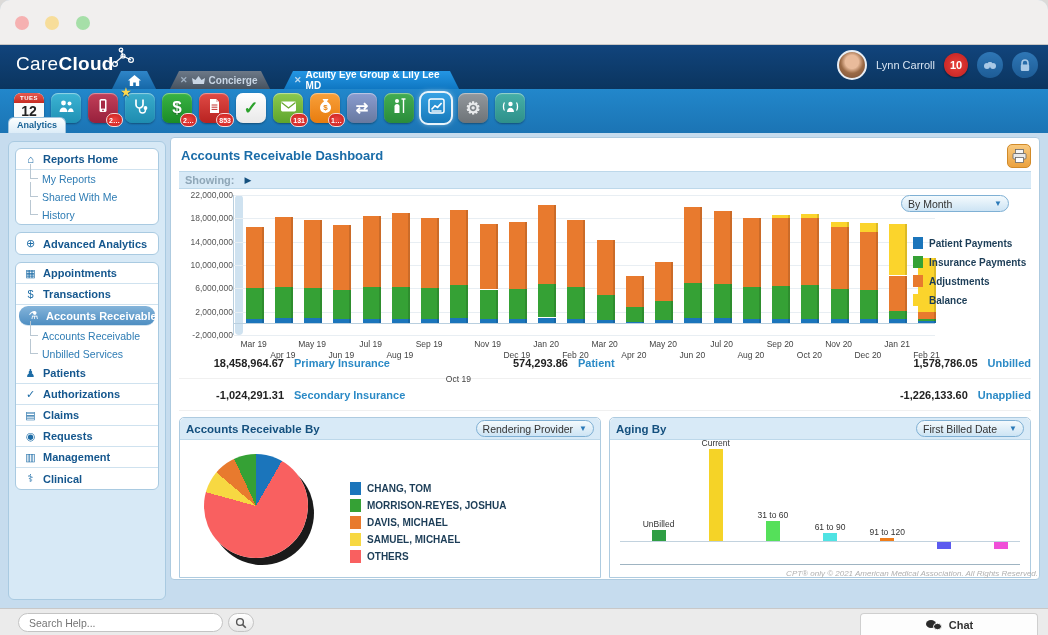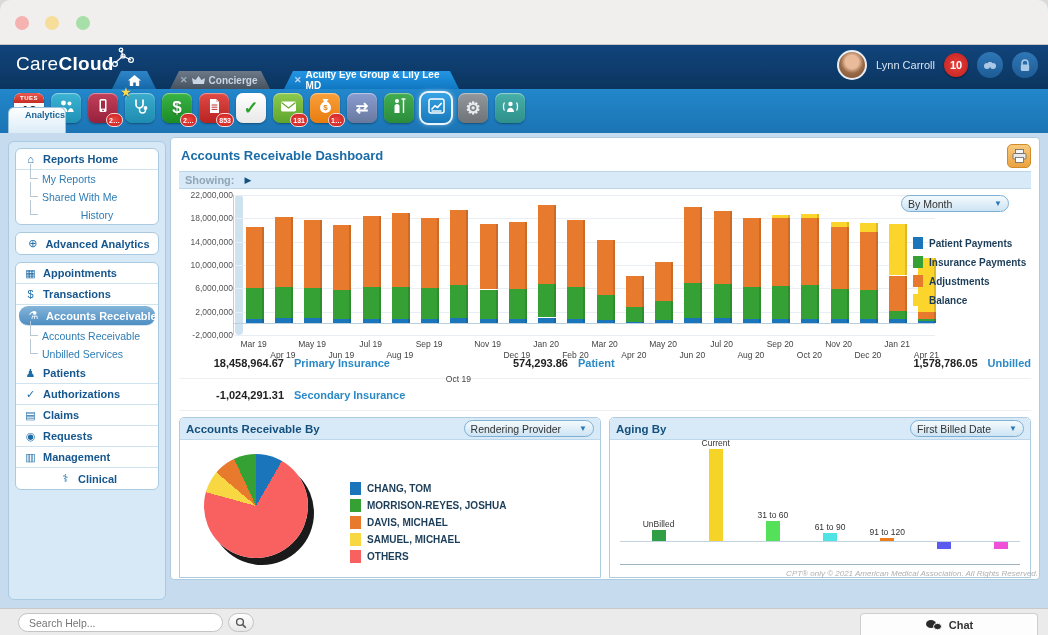--- a/index.html
+++ b/index.html
@@ -34,30 +34,30 @@
 
   
   #toolbar { position:absolute; top:89px; left:0; width:100%; height:44px; background:linear-gradient(#2287cb,#1b74b4); }
   #tb-icons { position:absolute; left:14px; top:4px; display:flex; gap:7px; }
   .tbi { position:relative; width:30px; height:30px; border-radius:7px; box-shadow:inset 0 1px 1px rgba(255,255,255,.45), 0 1px 2px rgba(0,0,0,.35); display:flex; align-items:center; justify-content:center; color:#fff; font-weight:bold; }
   .tbi.active { outline:2px solid #e9f4fb; outline-offset:0; box-shadow:0 0 6px rgba(255,255,255,.8); }
   .tbi .badge { position:absolute; right:-5px; bottom:-4px; min-width:14px; height:14px; padding:0 2px; border-radius:8px; background:radial-gradient(#ef4742,#c41c1c); color:#fff; font-size:7px; font-weight:bold; display:flex; align-items:center; justify-content:center; border:1px solid #f7dada; }
   .tbi .star { position:absolute; left:-4px; top:-7px; color:#ffd84d; font-size:11px; text-shadow:0 1px 1px rgba(0,0,0,.4); }
   .cal-top { position:absolute; top:0; left:0; width:100%; height:10px; border-radius:7px 7px 0 0; background:linear-gradient(#e85b50,#c62b22); color:#fff; font-size:6px; font-weight:bold; text-align:center; line-height:10px; letter-spacing:.5px; }
   .cal-num { position:absolute; top:10px; width:100%; text-align:center; font-size:14px; font-weight:bold; color:#222; }
-  #analytics-tab { position:absolute; left:8px; bottom:0; width:58px; height:26px; background:linear-gradient(#fdfefe,#dcecf7); border-radius:6px 6px 0 0; color:#1a6396; font-size:9px; font-weight:bold; text-align:right; line-height:14px; border:1px solid #9dc2dc; border-bottom:none; }
+  #analytics-tab { position:absolute; left:8px; bottom:0; width:58px; height:16px; background:linear-gradient(#fdfefe,#dcecf7); border-radius:6px 6px 0 0; color:#1a6396; font-size:9px; font-weight:bold; text-align:center; line-height:14px; border:1px solid #9dc2dc; border-bottom:none; }
 
   
   #content { position:absolute; top:133px; left:0; width:100%; height:475px; background:#c6dcee; }
 
   
   #sidebar { position:absolute; left:8px; top:8px; width:158px; bottom:8px; background:#d7e9f6; border:1px solid #a9cae1; border-radius:6px; padding:6px; overflow:hidden; }
   .sb-group { background:#fff; border:1px solid #a9cae1; border-radius:6px; margin-bottom:7px; overflow:hidden; }
   .sb-item { position:relative; display:flex; align-items:center; gap:6px; height:21px; padding:0 6px 0 8px; border-bottom:1px solid #cfe2ef; cursor:pointer; }
-  .sb-item:last-child { border-bottom:none;justify-content:center; }
+  .sb-item:last-child { border-bottom:none; }
   .sb-item .lbl { font-size:11px; font-weight:bold; color:#15578e; white-space:nowrap; }
   .sb-item.sub { height:18px; padding-left:26px; border-bottom:none; }
   .sb-item.sub .lbl { font-weight:normal; color:#2e7cb4; font-size:10.5px; }
   .sb-item.sub::before { content:""; position:absolute; left:14px; top:-6px; width:7px; height:14px; border-left:1px solid #b9c7d2; border-bottom:1px solid #b9c7d2; }
   .sb-item.sel { background:linear-gradient(#84b4da,#4e8ec2); border-radius:9px; margin:1px 3px; height:20px; }
   .sb-item.sel .lbl { color:#fff; }
   .sb-ic { width:13px; font-size:11px; color:#1d6ca6; text-align:center; flex:0 0 13px; }
   .sb-item.sel .sb-ic { color:#fff; }
 
   
@@ -79,21 +79,21 @@
   #zoom-strip { position:absolute; left:1px; top:0; width:8px; height:140px; background:#cfe2f0; border-radius:4px; }
   .bar-slot { position:absolute; width:18px; }
   .bar-seg { position:absolute; left:0; width:100%; }
   .xlab { position:absolute; font-size:8.5px; color:#444; white-space:nowrap; transform:translateX(-50%); }
   #ar-legend { position:absolute; right:0; top:42px; width:118px; }
   .leg-item { display:flex; align-items:center; gap:6px; margin-bottom:7px; }
   .leg-sw { width:10px; height:12px; }
   .leg-tx { font-size:10px; font-weight:bold; color:#1c3d57; white-space:nowrap; }
   #interval-dd { position:absolute; right:22px; top:0; }
 
-  .dropdown { display:inline-flex; align-items:center; justify-content:space-between; gap:18px; height:17px; padding:0 6px; background:linear-gradient(#f4fafd,#cde4f4); border:1px solid #7fb0d4; border-radius:9px; font-size:10.5px; color:#333; min-width:108px; cursor:pointer; }
+  .dropdown { display:inline-flex; align-items:center; justify-content:space-between; gap:6px; height:17px; padding:0 6px; background:linear-gradient(#f4fafd,#cde4f4); border:1px solid #7fb0d4; border-radius:9px; font-size:10.5px; color:#333; min-width:108px; cursor:pointer; }
   .dd-arrow { color:#2b7ab8; font-size:8px; }
 
   
   .sum-total { height:18px; background:#ececec; border-top:1px solid #ddd; border-bottom:1px solid #ddd; display:flex; align-items:center; font-size:11px; font-weight:bold; color:#333; padding:0 8px; margin-top:4px; }
   .sum-row { display:flex; height:32px; align-items:center; font-size:11px; border-bottom:1px solid #f0f0f0; }
   .sum-cell { display:flex; align-items:center; flex:1; }
   .sum-cell .v { font-weight:bold; color:#222; width:105px; text-align:right; }
   .sum-cell .l { color:#2b8ac6; font-weight:bold; margin-left:10px; }
   .sum-cell.right { justify-content:flex-end; }
 
@@ -558,21 +558,21 @@
           <div class="xlab" style="left: 454.875px; top: 155px;">Apr 20</div>
           <div class="xlab" style="left: 484.125px; top: 144px;">May 20</div>
           <div class="xlab" style="left: 513.375px; top: 155px;">Jun 20</div>
           <div class="xlab" style="left: 542.625px; top: 144px;">Jul 20</div>
           <div class="xlab" style="left: 571.875px; top: 155px;">Aug 20</div>
           <div class="xlab" style="left: 601.125px; top: 144px;">Sep 20</div>
           <div class="xlab" style="left: 630.375px; top: 155px;">Oct 20</div>
           <div class="xlab" style="left: 659.625px; top: 144px;">Nov 20</div>
           <div class="xlab" style="left: 688.875px; top: 155px;">Dec 20</div>
           <div class="xlab" style="left: 718.125px; top: 144px;">Jan 21</div>
-          <div class="xlab" style="left: 747.375px; top: 155px;">Apr 21</div>
+          <div class="xlab" style="left: 747.375px; top: 155px;">Feb 21</div>
         </div>
 
       <div class="sum-row">
         <div class="sum-cell">
           <span class="v">18,458,964.67</span>
           <span class="l">Primary Insurance</span>
         </div>
         <div class="sum-cell">
           <span class="v">574,293.86</span>
           <span class="l">Patient</span>
@@ -581,20 +581,24 @@
           <span class="v">1,578,786.05</span>
           <span class="l">Unbilled</span>
         </div>
       </div>
       <div class="sum-row">
         <div class="sum-cell">
           <span class="v">-1,024,291.31</span>
           <span class="l">Secondary Insurance</span>
         </div>
         <div class="sum-cell"></div>
+        <div class="sum-cell right">
+          <span class="v">-1,226,133.60</span>
+          <span class="l">Unapplied</span>
+        </div>
       </div>
 
       <div id="panels">
         <div class="panel">
           <div class="panel-hdr">
             <span class="ph-t">Accounts Receivable By</span>
             <span class="dropdown">
               <span>Rendering Provider</span>
               <span class="dd-arrow">▼</span>
             </span>

